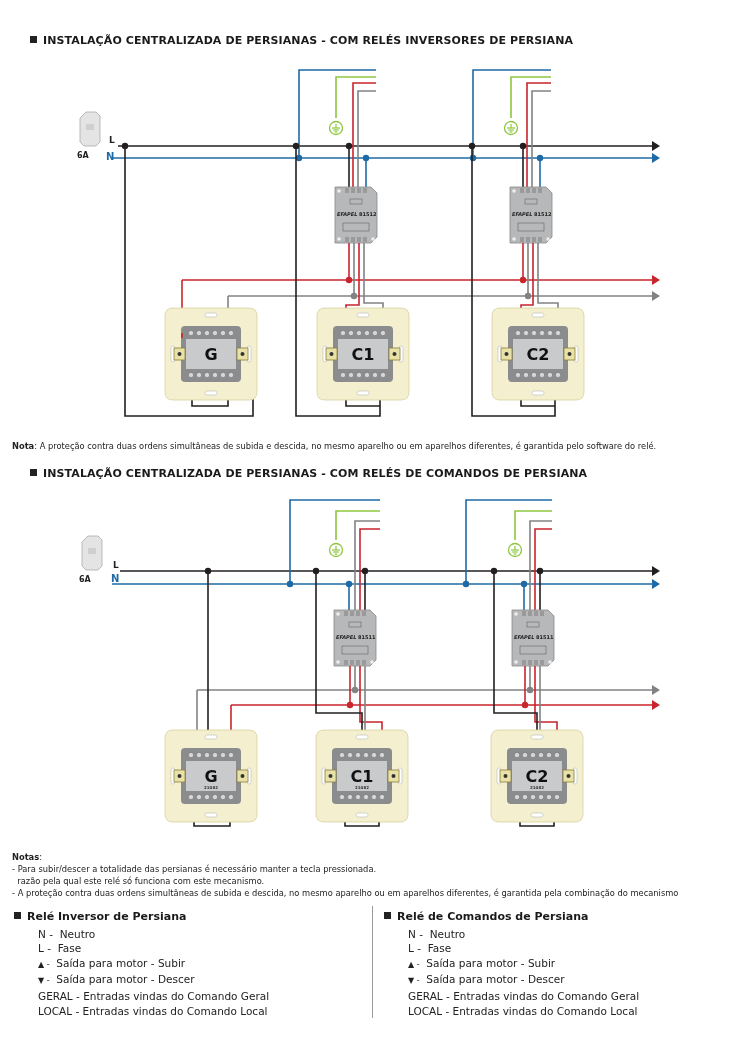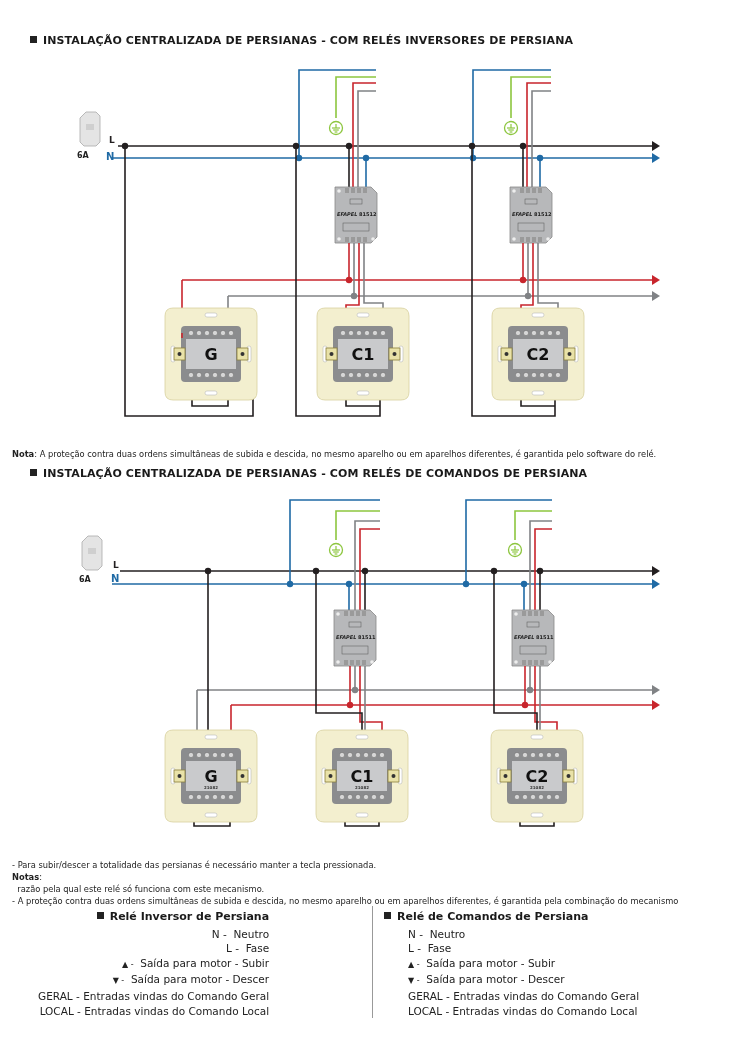--- a/index.html
+++ b/index.html
@@ -1,19 +1,19 @@
 <!DOCTYPE html>
 <html><head>
 <meta charset="utf-8">
 <style>
   html,body{margin:0;padding:0;background:#fff;}
   body{width:750px;height:1038px;position:relative;font-family:"DejaVu Sans",sans-serif;color:#1a1a1a;overflow:hidden;}
   .title{position:absolute;left:30px;font-weight:bold;font-size:11px;letter-spacing:0.1px;white-space:nowrap;}
   .title .sq{display:inline-block;width:7px;height:7px;background:#222;margin-right:6px;vertical-align:1px;}
-  .note{position:absolute;left:12px;font-size:8.3px;line-height:12px;color:#222;white-space:nowrap;margin-top:8px;}
+  .note{position:absolute;left:12px;font-size:8.3px;line-height:12px;color:#222;white-space:nowrap;}
   .note b{font-weight:bold;}
   svg.diagram{position:absolute;left:0;}
   .legend{position:absolute;top:910px;font-size:10.5px;line-height:14.6px;}
   .legend .lh{font-weight:bold;font-size:11px;margin-bottom:2px;white-space:nowrap;}
   .legend .lh .sq{display:inline-block;width:7px;height:7px;background:#222;margin-right:6px;vertical-align:1px;}
   .legend .li{padding-left:24px;white-space:nowrap;color:#222;}
   .legend .li .key{display:inline-block;}
   .vdiv{position:absolute;left:372px;top:906px;width:1px;height:112px;background:#999;}
 </style>
 </head>
@@ -369,27 +369,27 @@
     <circle cx="557" cy="797" r="2.6" fill="#d7d7d7" stroke="#666" stroke-width="0.5"></circle>
     <rect x="500" y="770" width="11" height="12" fill="#e9e2a8" stroke="#8a7f3a" stroke-width="0.8"></rect>
     <circle cx="505.5" cy="776" r="2" fill="#333"></circle>
     <rect x="563" y="770" width="11" height="12" fill="#e9e2a8" stroke="#8a7f3a" stroke-width="0.8"></rect>
     <circle cx="568.5" cy="776" r="2" fill="#333"></circle>
     <text x="537" y="782" font-family="DejaVu Sans, sans-serif" font-size="16" font-weight="bold" fill="#111" text-anchor="middle">C2</text>
     <text x="537" y="788.5" font-family="DejaVu Sans, sans-serif" font-size="4" font-weight="bold" fill="#333" text-anchor="middle">21082</text>
   </svg>
 
 <div class="note" style="top:851px;">
+  <div><b>Notas</b>:</div>
   <div>- Para subir/descer a totalidade das persianas é necessário manter a tecla pressionada.</div>
-  <div><b>Notas</b>:</div>
   <div style="white-space:pre">  razão pela qual este relé só funciona com este mecanismo.</div>
   <div>- A proteção contra duas ordens simultâneas de subida e descida, no mesmo aparelho ou em aparelhos diferentes, é garantida pela combinação do mecanismo</div>
 </div>
 
-<div class="legend" style="left:14px;text-align:right;">
+<div class="legend" style="left:14px;">
   <div class="lh"><span class="sq"></span><span>Relé Inversor de Persiana</span></div>
   <div class="li"><span class="key">N -</span>&nbsp; <span>Neutro</span></div>
   <div class="li"><span class="key">L -</span>&nbsp; <span>Fase</span></div>
   <div class="li"><span class="key" style="font-size:8px">▲ -</span>&nbsp; <span>Saída para motor - Subir</span></div>
   <div class="li"><span class="key" style="font-size:8px">▼ -</span>&nbsp; <span>Saída para motor - Descer</span></div>
   <div class="li"><span class="key">GERAL -</span> <span>Entradas vindas do Comando Geral</span></div>
   <div class="li"><span class="key">LOCAL -</span> <span>Entradas vindas do Comando Local</span></div>
 </div>
 
 <div class="vdiv"></div>

